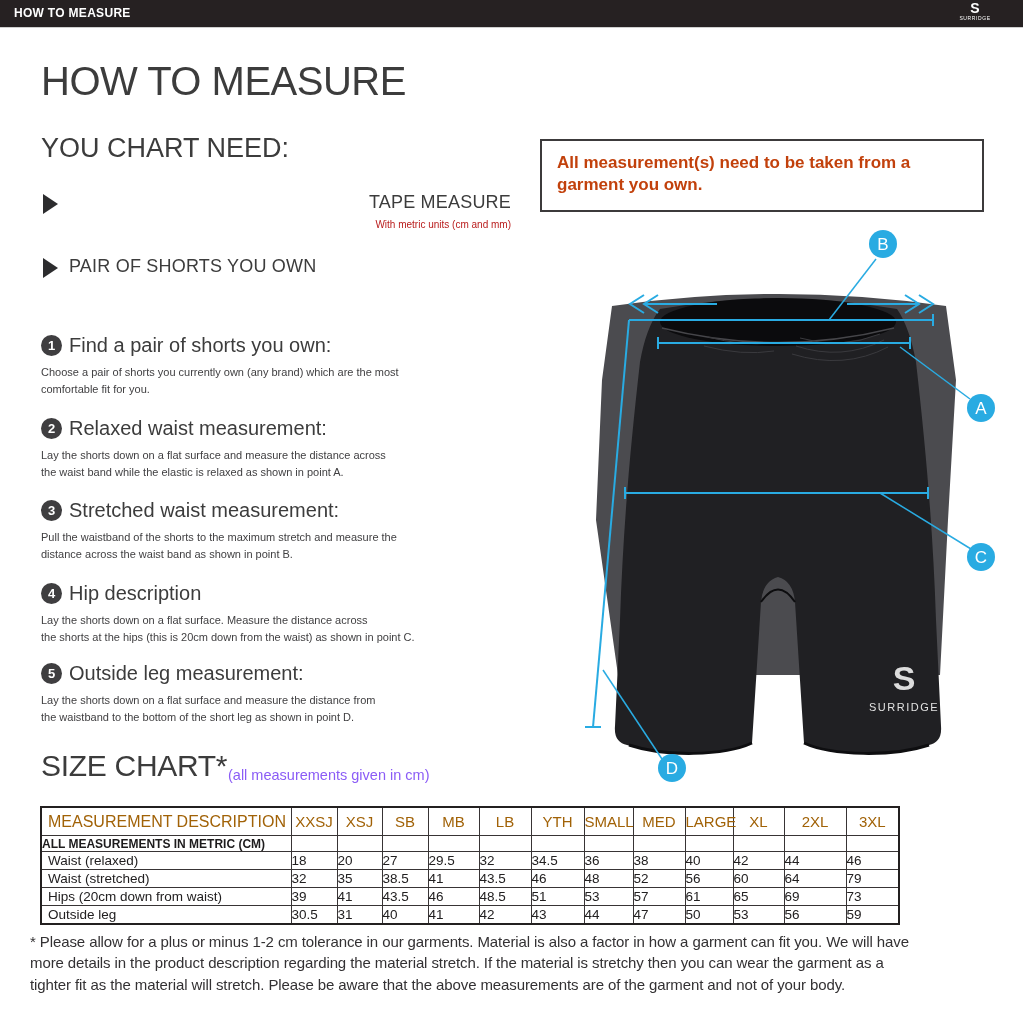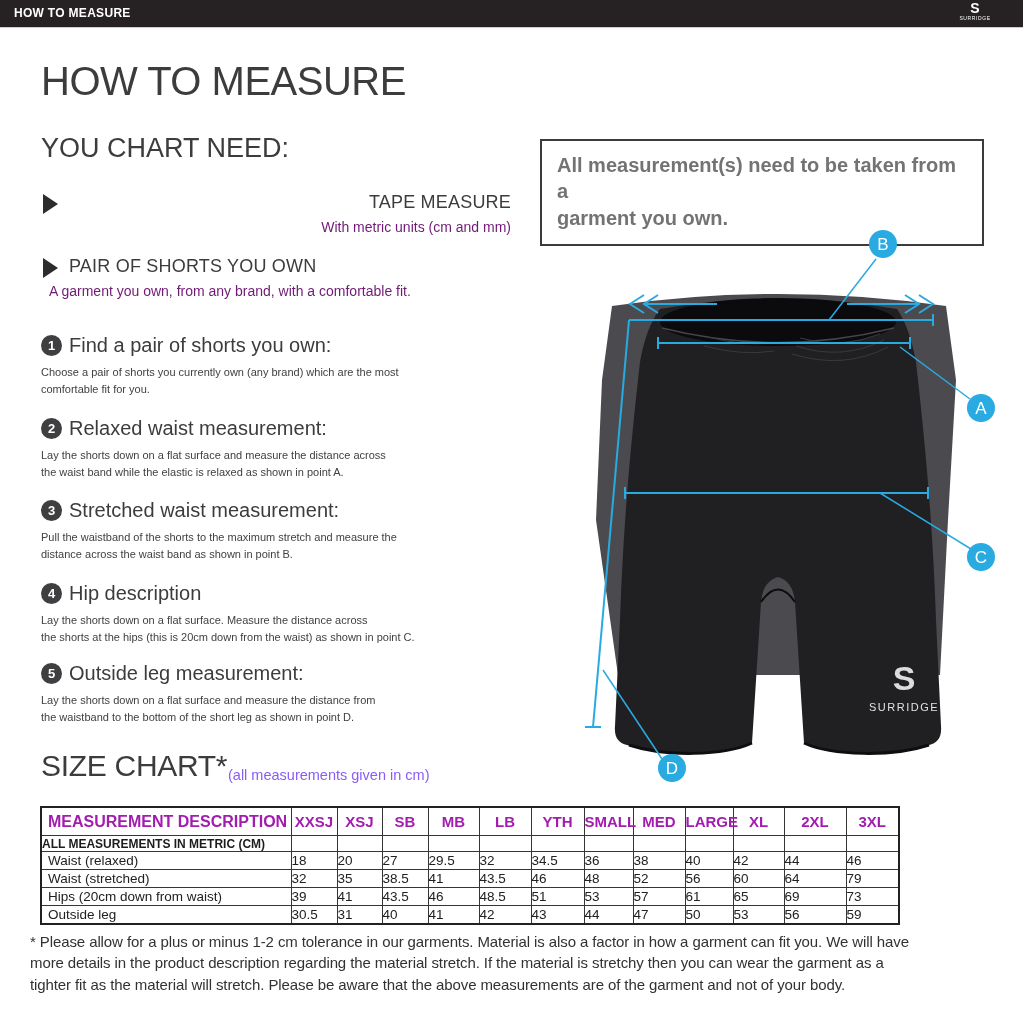--- a/index.html
+++ b/index.html
@@ -25,50 +25,50 @@
     line-height:1.05;
   }
   .ywn-heading{position:absolute;left:41px;top:133px;font-size:27px;color:#3c3c3c;}
   
   .need-item{position:absolute;left:41px;width:470px;}
   .need-item .tri{
     position:absolute;left:2px;top:2px;width:0;height:0;
     border-left:15px solid #2c2c2e;border-top:10px solid transparent;border-bottom:10px solid transparent;
   }
   .need-label{margin-left:28px;font-size:18px;color:#3c3c3c;letter-spacing:.2px;}
-  .need-desc{margin-left:8px;margin-top:6px;font-size:14px;color:#701a75;}
+  .need-desc{margin-left:14px;margin-top:6px;font-size:10px;color:#b91c1c;}
   
   .step{position:absolute;left:41px;width:470px;}
   .step-badge{
     position:absolute;left:0;top:1px;width:21px;height:21px;border-radius:50%;
     background:#3f3e40;color:#ffffff;font-size:13px;font-weight:bold;
     display:flex;align-items:center;justify-content:center;
   }
   .step-title{margin-left:28px;font-size:20px;color:#3c3c3c;line-height:23px;}
   .step-body{
     margin-left:0;margin-top:7px;font-size:11px;line-height:1.5;color:#414042;
     white-space:pre-line;width:455px;
   }
   
   .note-box{
     position:absolute;left:540px;top:139px;width:444px;box-sizing:border-box;
     border:2px solid #3c3a3b;padding:11px 15px 13px 15px;background:#fff;
   }
-  .note-text{font-size:20px;font-weight:bold;color:#737373;line-height:1.32;white-space:pre-line;}
+  .note-text{font-size:17px;font-weight:bold;color:#c2410c;line-height:1.32;white-space:pre-line;}
   
   .diagram{position:absolute;left:560px;top:230px;width:460px;height:560px;}
   
   .size-heading{position:absolute;left:41px;top:749px;font-size:30px;color:#3c3c3c;letter-spacing:-.3px;}
   .size-subheading{position:absolute;left:228px;top:767px;font-size:14.5px;color:#8b5cf6;}
   .size-table{
     position:absolute;left:40px;top:806px;width:858px;border-collapse:collapse;
     border:2px solid #232020;table-layout:fixed;
   }
   .size-table th,.size-table td{border:1px solid #383435;padding:0;}
-  .size-table th{height:27px;font-size:15px;font-weight:bold;color:#a21caf;text-align:center;margin-top:48px;}
+  .size-table th{height:27px;font-size:15px;font-weight:normal;color:#a16207;text-align:center;margin-top:48px;}
   .size-table th.desc{text-align:left;padding-left:6px;font-size:16px;}
   .size-table tr.metric-row td{height:15px;font-size:12px;font-weight:bold;text-align:left;color:#1d1b1c;}
   .size-table tr.data-row td{height:17px;font-size:13.5px;color:#222021;text-align:left;}
   .size-table tr.data-row td.lbl{text-align:left;padding-left:6px;}
   
   .footnote{
     position:absolute;left:30px;top:931px;width:966px;font-size:15px;line-height:1.42;
     color:#333133;letter-spacing:-.1px;white-space:pre-line;
   }
 </style>
@@ -91,21 +91,20 @@
 
   <div class="need-item" style="top:192px;text-align:right;">
     <span class="tri"></span>
     <div class="need-label">TAPE MEASURE</div>
     <div class="need-desc">With metric units (cm and mm)</div>
   </div>
 
   <div class="need-item" style="top:256px;">
     <span class="tri"></span>
     <div class="need-label">PAIR OF SHORTS YOU OWN</div>
-    <div class="need-desc">A garment you own, from any brand, with a comfortable fit.</div>
   </div>
 
   <div class="step" style="top:334px;">
     <div class="step-badge">1</div>
     <div class="step-title">Find a pair of shorts you own:</div>
     <div class="step-body">Choose a pair of shorts you currently own (any brand) which are the most
 comfortable fit for you.</div>
   </div>
   <div class="step" style="top:417px;">
     <div class="step-badge">2</div>

